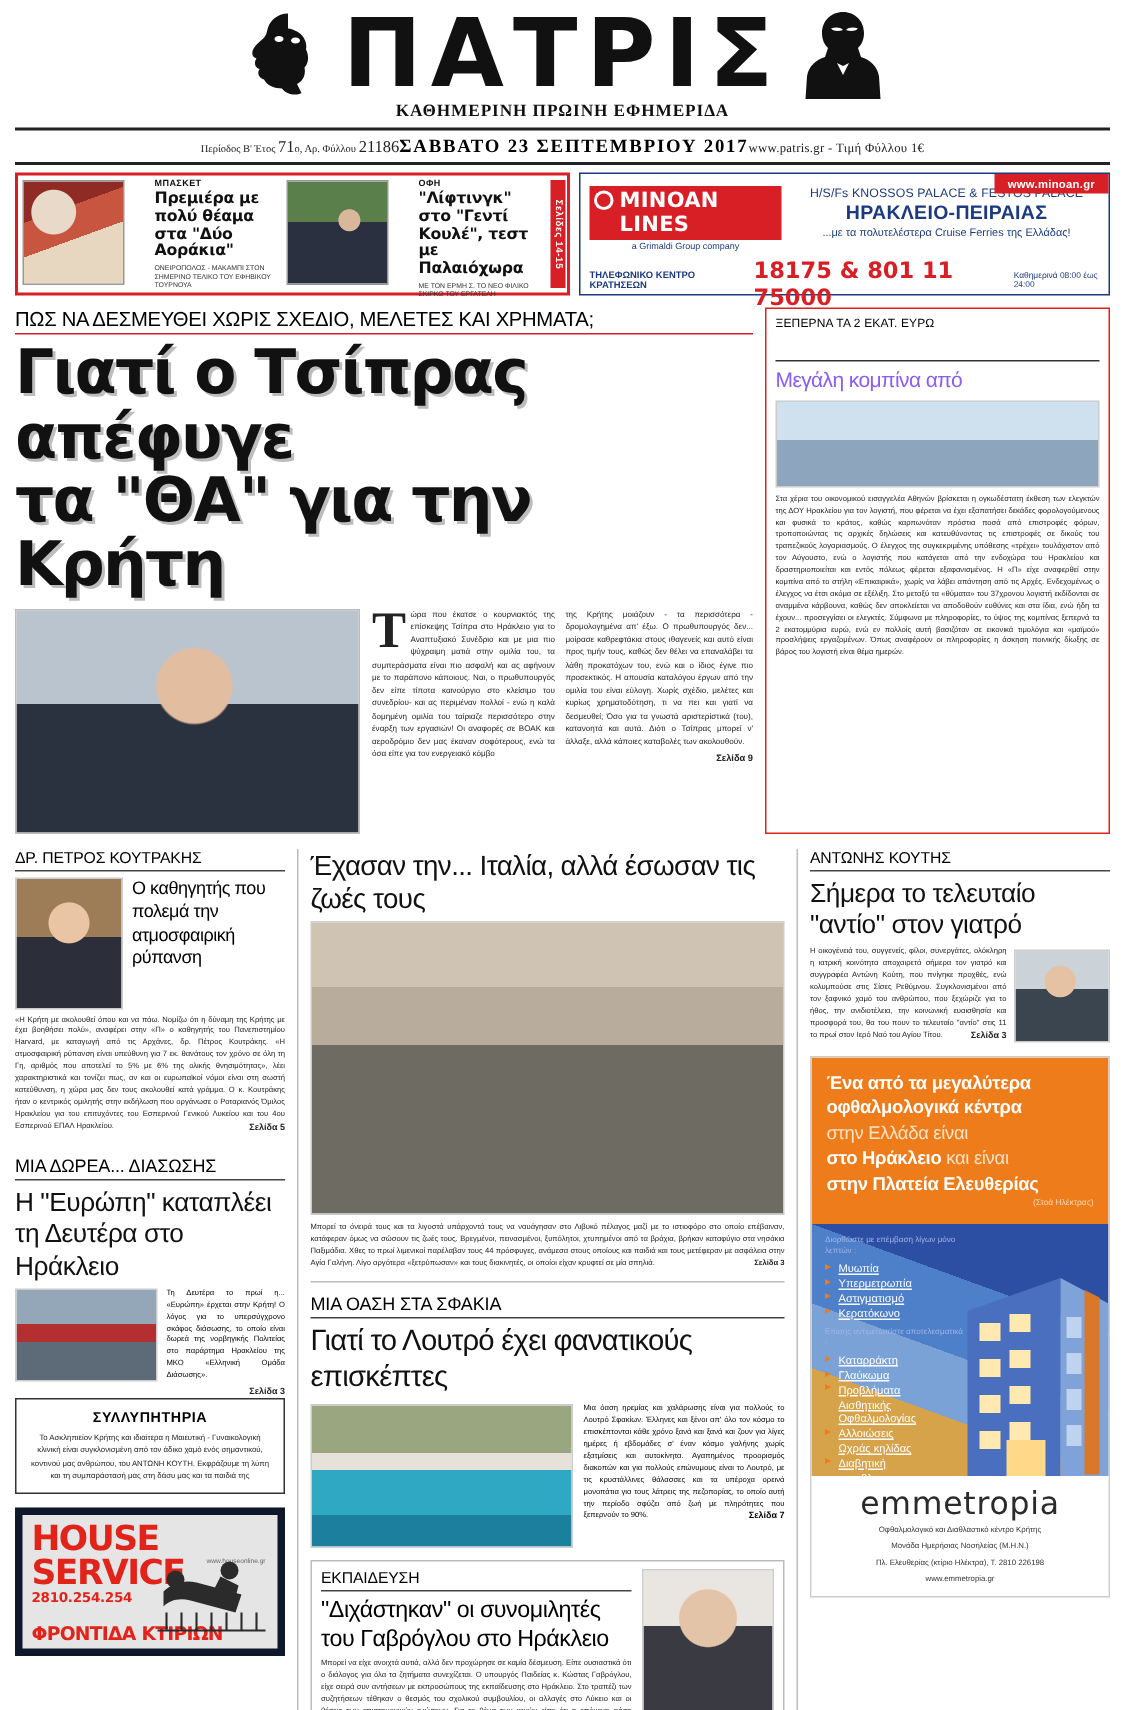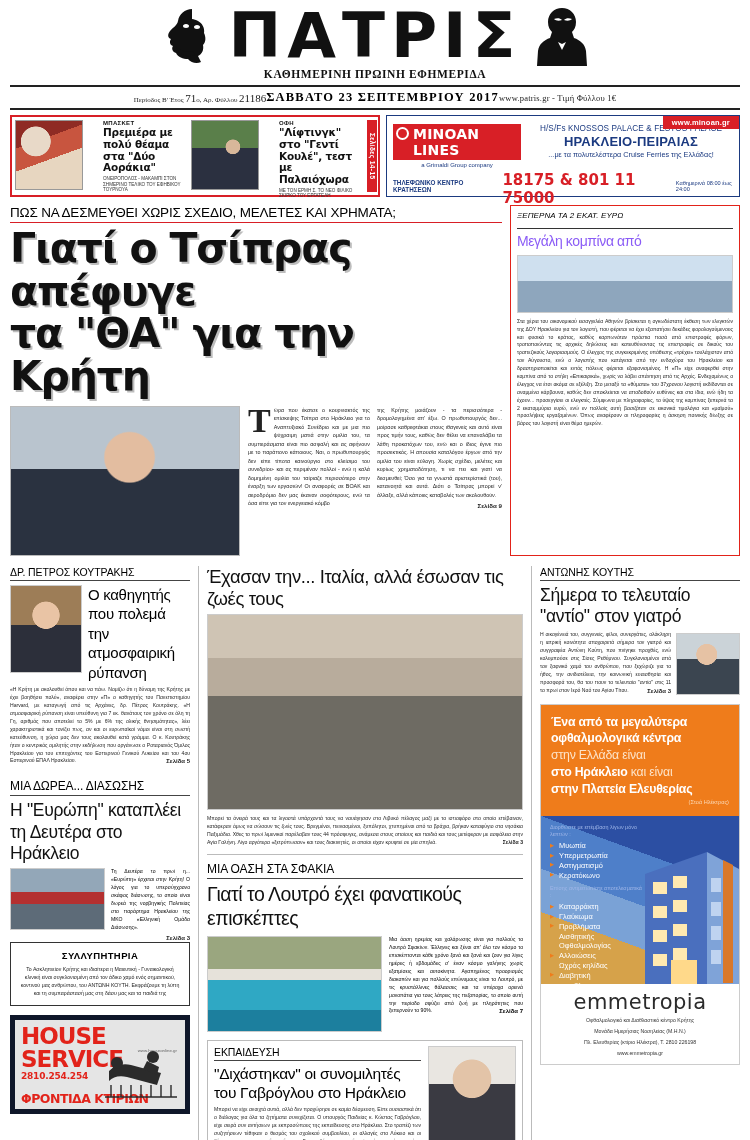--- a/index.html
+++ b/index.html
@@ -75,21 +75,21 @@
   .lead-body { display: flex; gap: 8px; margin-top: 8px; }
   .lead-photo { flex: 0 0 230px; height: 150px; border: 0.5px solid #bbb; overflow: hidden; position: relative; }
   .lead-cols { flex: 1 1 auto; display: flex; gap: 7px; }
   .col { font-size: 5.4px; line-height: 1.58; text-align: justify; color: #222; }
   .col .pgref { font-weight: bold; font-size: 6.2px; float: right; margin-top: 2px; }
   .dropcap { float: left; font-family: "Liberation Serif", serif; font-size: 34px; line-height: 0.76;
              font-weight: bold; padding: 2px 3px 0 0; }
 
   
   .redbox { flex: 0 0 230px; border: 1.8px solid #e2231a; padding: 5px 6px; }
-  .redbox-kicker { font-size: 8px; letter-spacing: 0.1px; border-bottom: 0.9px solid #333; padding-bottom: 8px; font-style: italic; }
+  .redbox-kicker { font-size: 8px; letter-spacing: 0.1px; border-bottom: 0.9px solid #333; padding-bottom: 20px; }
   .redbox-head { font-size: 14px; line-height: 1.2; margin-top: 4px; letter-spacing: -0.4px; color: #8b5cf6; }
   .redbox-photo { height: 58px; margin-top: 5px; overflow: hidden; position: relative; border: 0.5px solid #ccc; }
   .redbox-text { font-size: 5.1px; line-height: 1.55; text-align: justify; margin-top: 5px; color: #222; }
 
   
   .mid { display: flex; gap: 8px; margin-top: 10px; }
   .colA { flex: 0 0 180px; }
   .colB { flex: 1 1 auto; border-left: 0.8px solid #bbb; border-right: 0.8px solid #bbb; padding: 0 8px; }
   .colC { flex: 0 0 200px; }
 
@@ -97,21 +97,21 @@
   .sec-kicker.big { font-size: 12px; }
   .sec-head { font-size: 15.5px; line-height: 1.22; margin-top: 4px; letter-spacing: -0.3px; color: #111; }
   .sec-head.lg { font-size: 17.5px; }
   .sec-head.xl { font-size: 19.5px; letter-spacing: -0.5px; }
   .body-sm { font-size: 5.1px; line-height: 1.56; text-align: justify; color: #222; margin-top: 4px; }
   .body-sm .pgref { font-weight: bold; font-size: 6px; }
   .photo { overflow: hidden; position: relative; border: 0.5px solid #ccc; }
 
   .kout-wrap { display: flex; gap: 6px; margin-top: 4px; }
   .kout-photo { flex: 0 0 72px; height: 88px; }
-  .kout-head { flex: 1 1 auto; font-size: 15px; line-height: 1.3; letter-spacing: -0.3px; }
+  .kout-head { flex: 1 1 auto; font-size: 12px; line-height: 1.3; letter-spacing: -0.3px; }
 
   .euro-wrap { display: flex; gap: 6px; margin-top: 4px; }
   .euro-photo { flex: 0 0 95px; height: 62px; }
   .euro-txt { flex: 1 1 auto; font-size: 5.1px; line-height: 1.55; text-align: justify; }
 
   .condolence { border: 1px solid #333; padding: 7px 8px; margin-top: 10px; text-align: center; }
   .cond-title { font-weight: bold; font-size: 9.5px; letter-spacing: 0.4px; }
   .cond-text { font-size: 5.2px; line-height: 1.6; margin-top: 4px; color: #222; }
 
   .houseserv { margin-top: 9px; border: 5px solid #0f172a; background: #e5e5e5; padding: 5px 6px; position: relative;
@@ -145,21 +145,21 @@
   .kout2-photo { float: right; width: 64px; height: 62px; margin: 2px 0 3px 5px; }
   .orange-ad { margin-top: 9px; border: 1px solid #ccc; overflow: hidden; }
   .oa-top { background: #ef7c1b; padding: 9px 10px 11px; }
   .oa-l { color: #fff; font-size: 12.3px; line-height: 1.36; letter-spacing: -0.2px; }
   .oa-l b { font-weight: bold; text-align: center; }
   .oa-l .soft { color: #fde3c8; font-weight: normal; }
   .oa-note { color: #fbd9b6; font-size: 5.6px; text-align: right; margin-top: 2px; }
   .oa-mid { background: #1f3f8f; position: relative; height: 168px; overflow: hidden; }
   .oa-bullets { position: absolute; left: 9px; top: 8px; width: 92px; z-index: 3; }
   .oa-lead { color: #9fb6e8; font-size: 5.4px; line-height: 1.3; margin-bottom: 3px; }
-  .oa-li { color: #fff; font-size: 7.4px; line-height: 1.32; padding-left: 9px; position: relative; }
+  .oa-li { color: #fff; font-size: 7.4px; line-height: 1.32; padding-left: 9px; position: relative; text-decoration: underline; }
   .oa-li:before { content: "\25B6"; position: absolute; left: 0; top: 0.5px; color: #ef7c1b; font-size: 5.2px; }
   .oa-li.cont { padding-left: 9px; }
   .oa-li.cont:before { content: ""; }
   .oa-bot { background: #fff; padding: 6px 6px 7px; text-align: center; }
   .oa-brand { font-family: "DejaVu Sans", sans-serif; font-size: 21px; letter-spacing: 0.5px; color: #2b2b2b; }
   .oa-b1 { font-size: 5.2px; color: #333; margin-top: 3px; line-height: 1.5; }
   .oa-b2 { font-size: 5.2px; color: #333; margin-top: 3px; line-height: 1.5; }
 
   
   .ph-basket { background:

